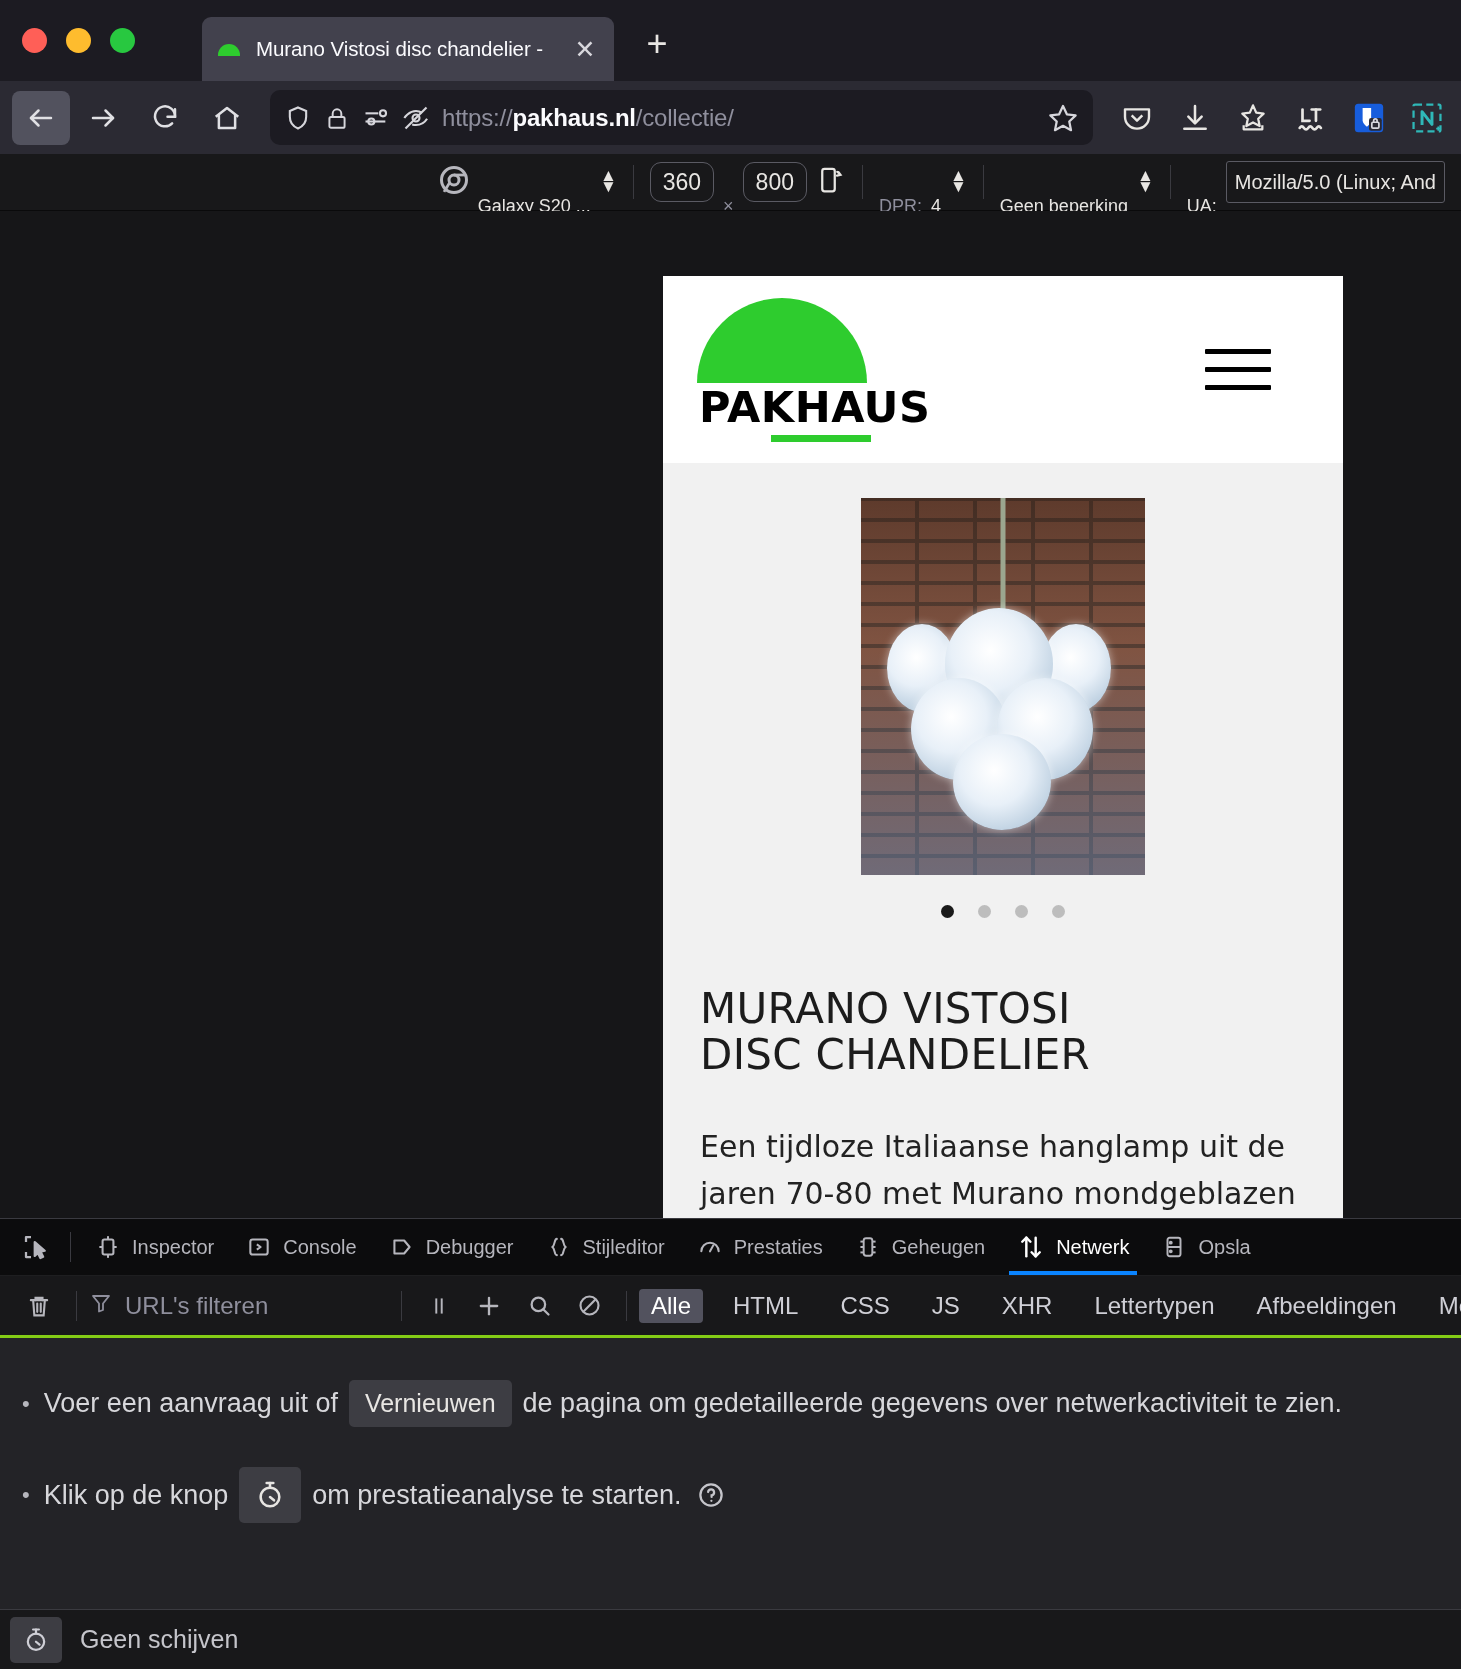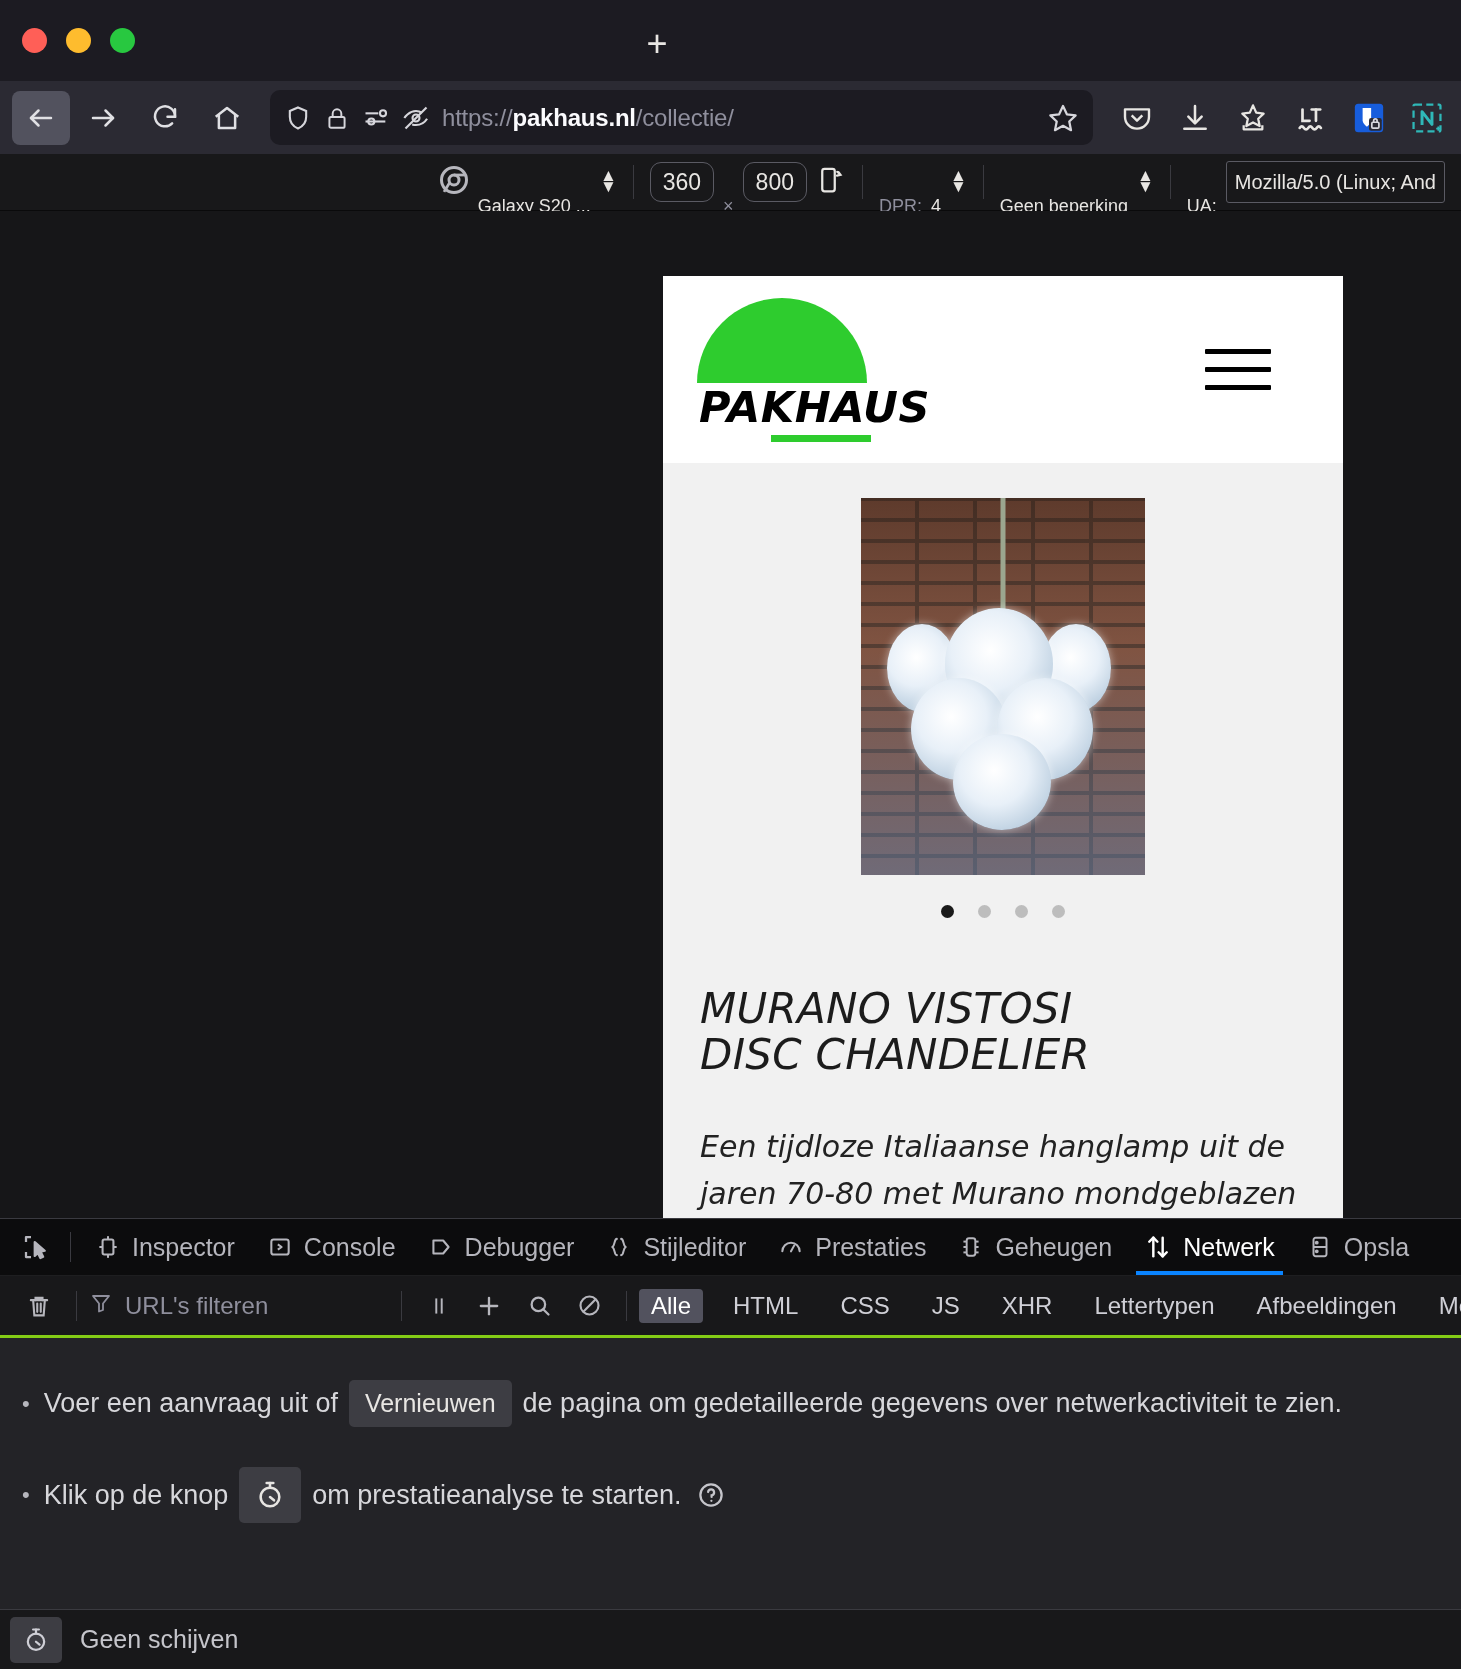--- a/index.html
+++ b/index.html
@@ -49,21 +49,21 @@
   .rdm-label.dim { color:#8f8f9d; }
   .rdm-field { border:1px solid #5a5a63; border-radius:11px; height:40px; min-width:64px;
                display:flex; align-items:center; justify-content:center; padding:0 12px;
                font-size:23px; color:#e8e6e3; background:transparent; }
   .ua-field { border:1px solid #5a5a63; border-radius:3px; height:42px; padding:0 8px;
               display:flex; align-items:center; font-size:20px; color:#e8e6e3; max-width:330px;
               overflow:hidden; white-space:nowrap; }
   .updown { display:inline-flex; flex-direction:column; line-height:0.62; font-size:17px; color:#e8e6e3; }
 
   
-  .viewport-area { flex:1; background:#161618; position:relative; overflow:hidden;font-style:italic; }
+  .viewport-area { flex:1; background:#161618; position:relative; overflow:hidden; }
   .device { position:absolute; left:663px; top:65px; width:680px; bottom:0; background:#f1f1f1;
             overflow:hidden; }
 
   .site-header { background:#ffffff; height:187px; display:flex; align-items:center;
                  padding:0 36px; justify-content:space-between; }
   .logo { position:relative; width:178px; }
   .logo-dome { width:170px; height:85px; background:#2ecc2e; border-radius:85px 85px 0 0; margin-left:-2px; }
   .logo-word { font-size:43px; font-weight:700; letter-spacing:0.5px; color:#000;
                font-family:"DejaVu Sans", sans-serif; margin-top:3px; line-height:1; }
   .logo-rule { height:7px; background:#2ecc2e; width:100px; margin-left:72px; margin-top:6px; }
@@ -97,21 +97,21 @@
 
   
   .devtools { height:451px; background:#0c0c0d; display:flex; flex-direction:column;
               border-top:1px solid #3a3a40; }
   .dt-tabs { height:57px; background:#0c0c0d; display:flex; align-items:center; padding-left:10px;
              border-bottom:1px solid #1e1e20; overflow:hidden; }
   .dt-pick { width:52px; height:46px; display:flex; align-items:center; justify-content:center; color:#b6b6bd;
              flex:none; }
   .dt-div { width:1px; height:30px; background:#3a3a40; margin:0 8px; flex:none; }
   .dt-tab { display:flex; align-items:center; gap:11px; padding:0 16px; height:57px; color:#b6b6bd;
-            font-size:25px; white-space:nowrap; flex:none; position:relative; }
+            font-size:20px; white-space:nowrap; flex:none; position:relative; }
   .dt-tab.sel { color:#ffffff; }
   .dt-tab.sel::after { content:""; position:absolute; left:8px; right:8px; bottom:0; height:5px;
                        background:#0a84ff; }
   .dt-tab .ic { display:flex; align-items:center; flex:none; }
 
   .dt-filters { height:62px; background:#18181a; display:flex; align-items:center; padding:0 14px;
                 gap:0; border-bottom:3px solid #84cc16; overflow:hidden; }
   .fbtn { width:50px; height:44px; display:flex; align-items:center; justify-content:center; color:#b6b6bd; flex:none; }
   .fsep { width:1px; height:30px; background:#3a3a40; margin:0 12px; flex:none; }
   .fsearch { display:flex; align-items:center; gap:12px; width:300px; color:#8f8f9d; font-size:24px; flex:none; }
@@ -136,20 +136,27 @@
 </head>
 <body>
 
 <div class="browser">
 
   <div class="tabstrip">
     <div class="traffic">
       <span class="dot red"></span>
       <span class="dot yellow"></span>
       <span class="dot green"></span>
+    </div>
+    <div class="tab">
+      <span class="tab-fav">
+          <span class="dome"></span>
+        </span>
+      <span class="tab-title">Murano Vistosi disc chandelier -</span>
+      <span class="tab-close">✕</span>
     </div>
     <div class="newtab">+</div>
   </div>
 
   <div class="navbar">
     <div class="navbtn active">
       <svg width="30" height="30" viewBox="0 0 24 24" fill="none" stroke="currentColor" stroke-width="2" stroke-linecap="round" stroke-linejoin="round">
           <line x1="20" y1="12" x2="4" y2="12"></line>
           <polyline points="10,6 4,12 10,18"></polyline>
         </svg>

